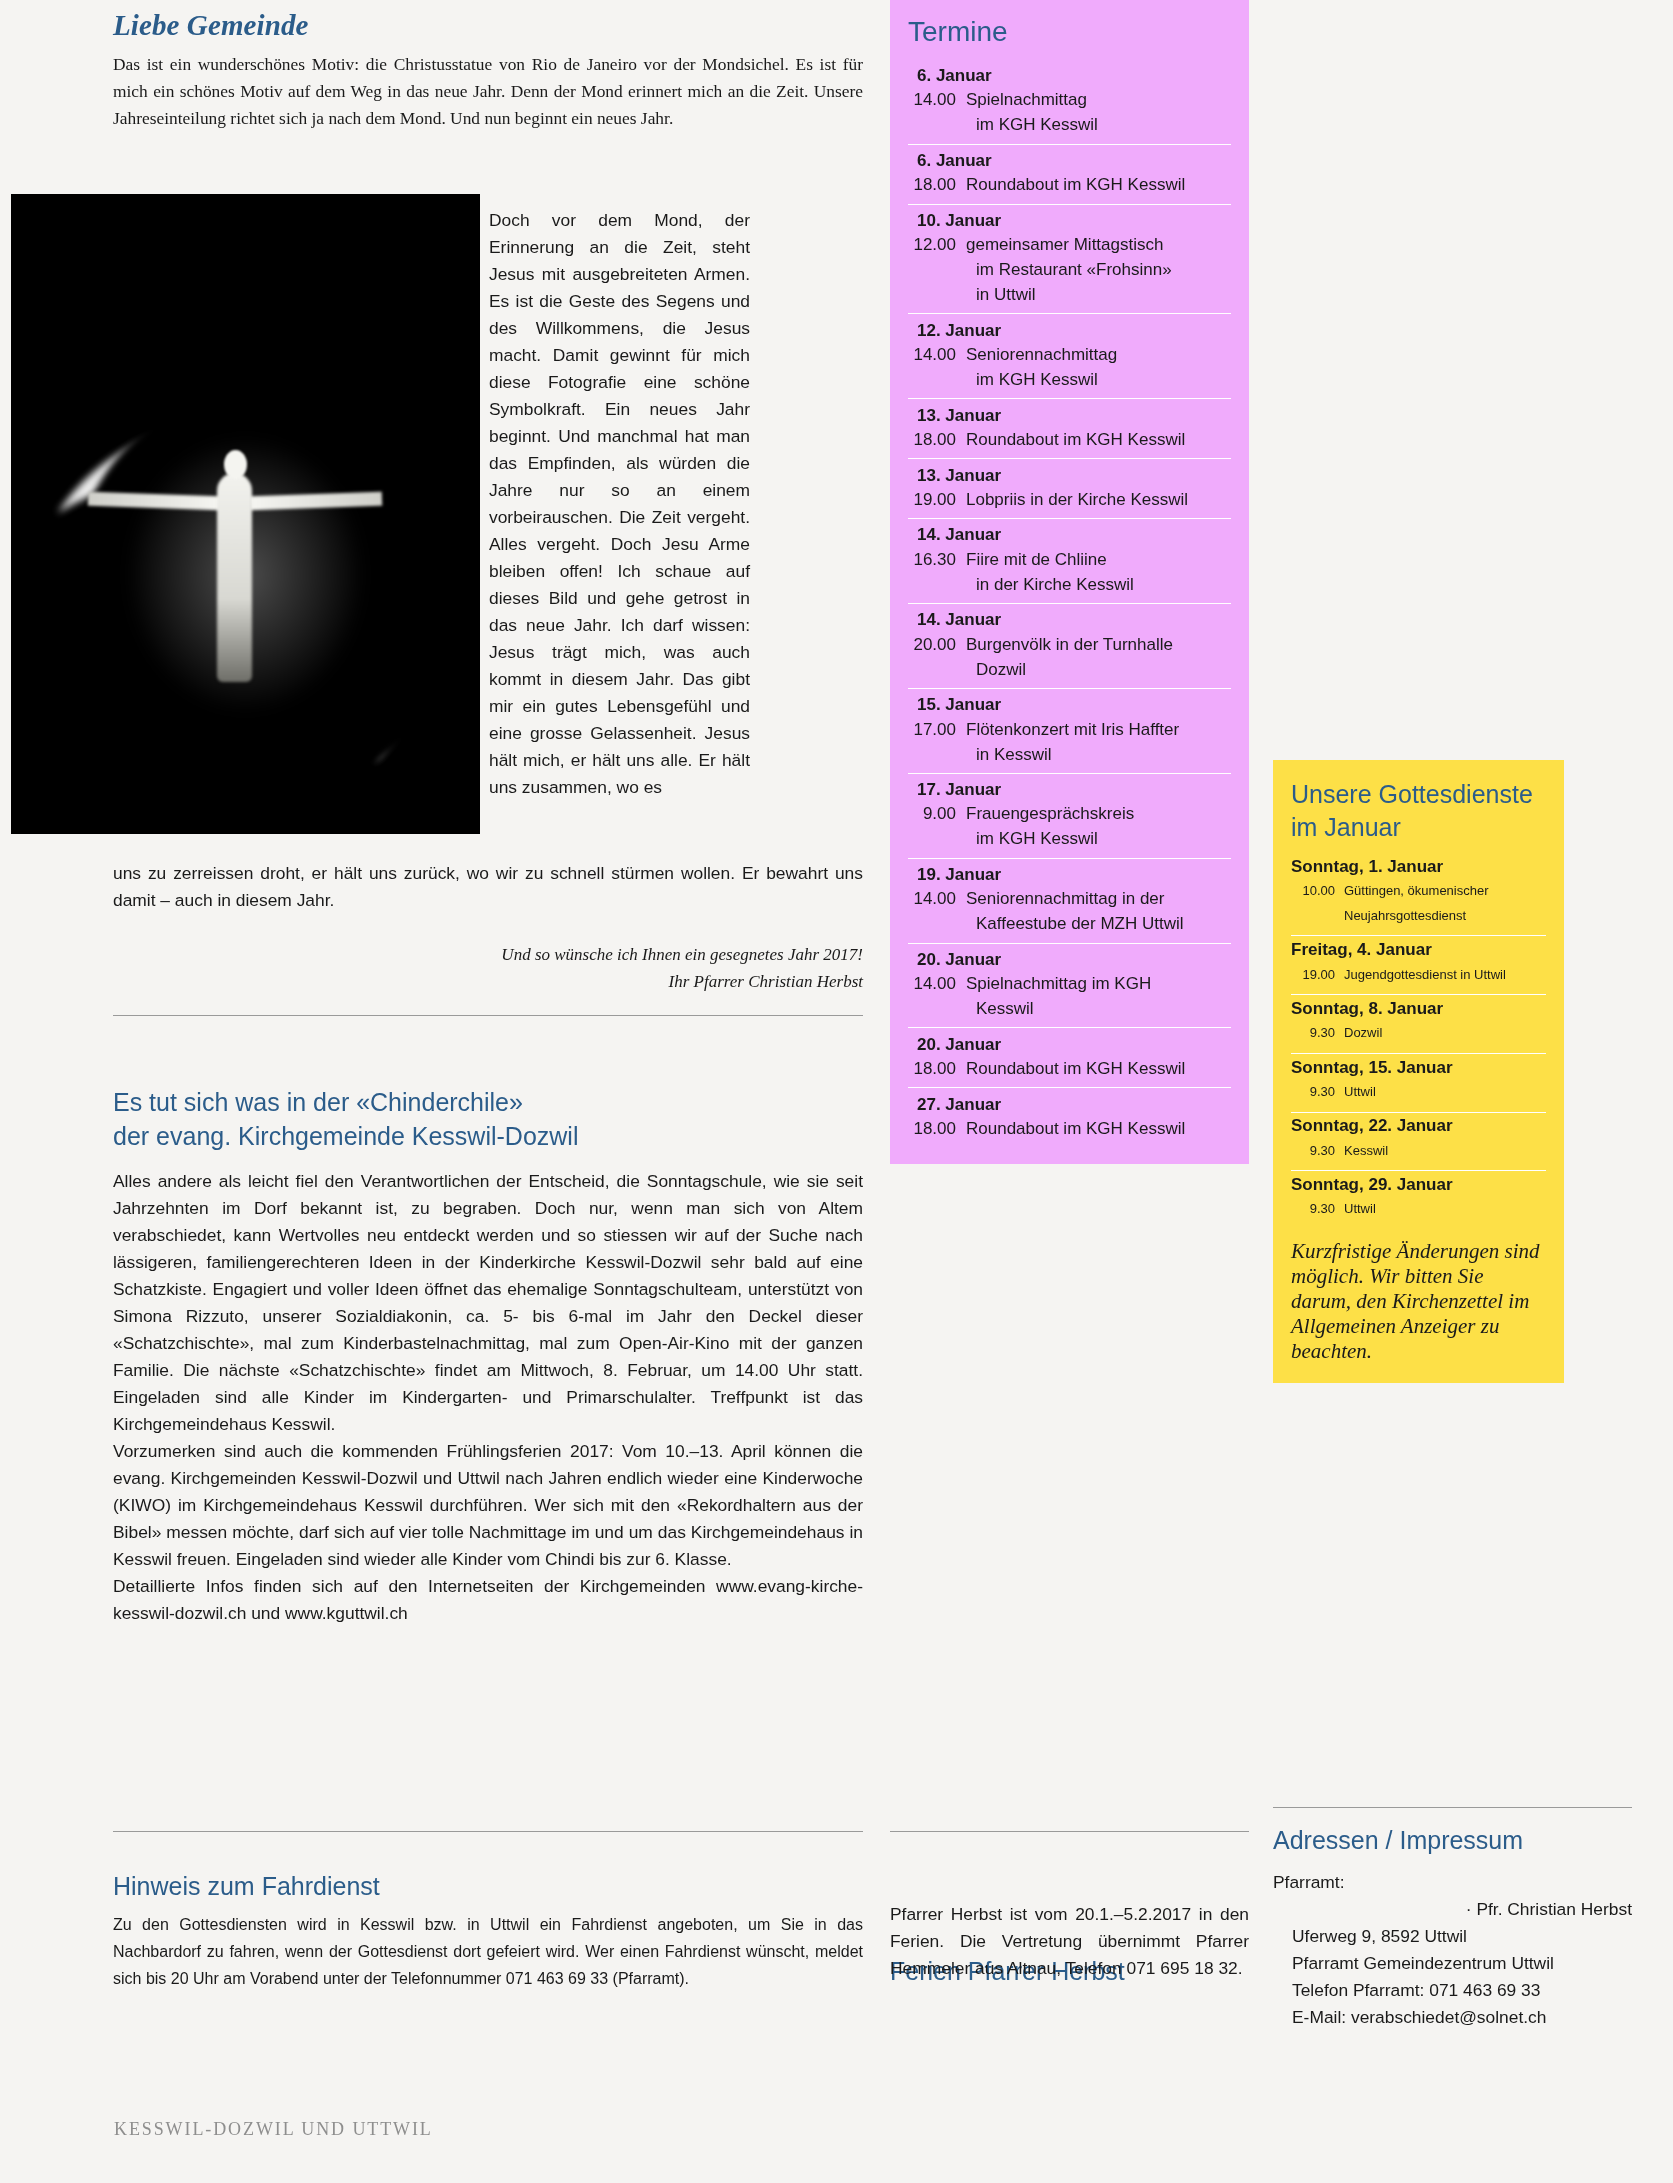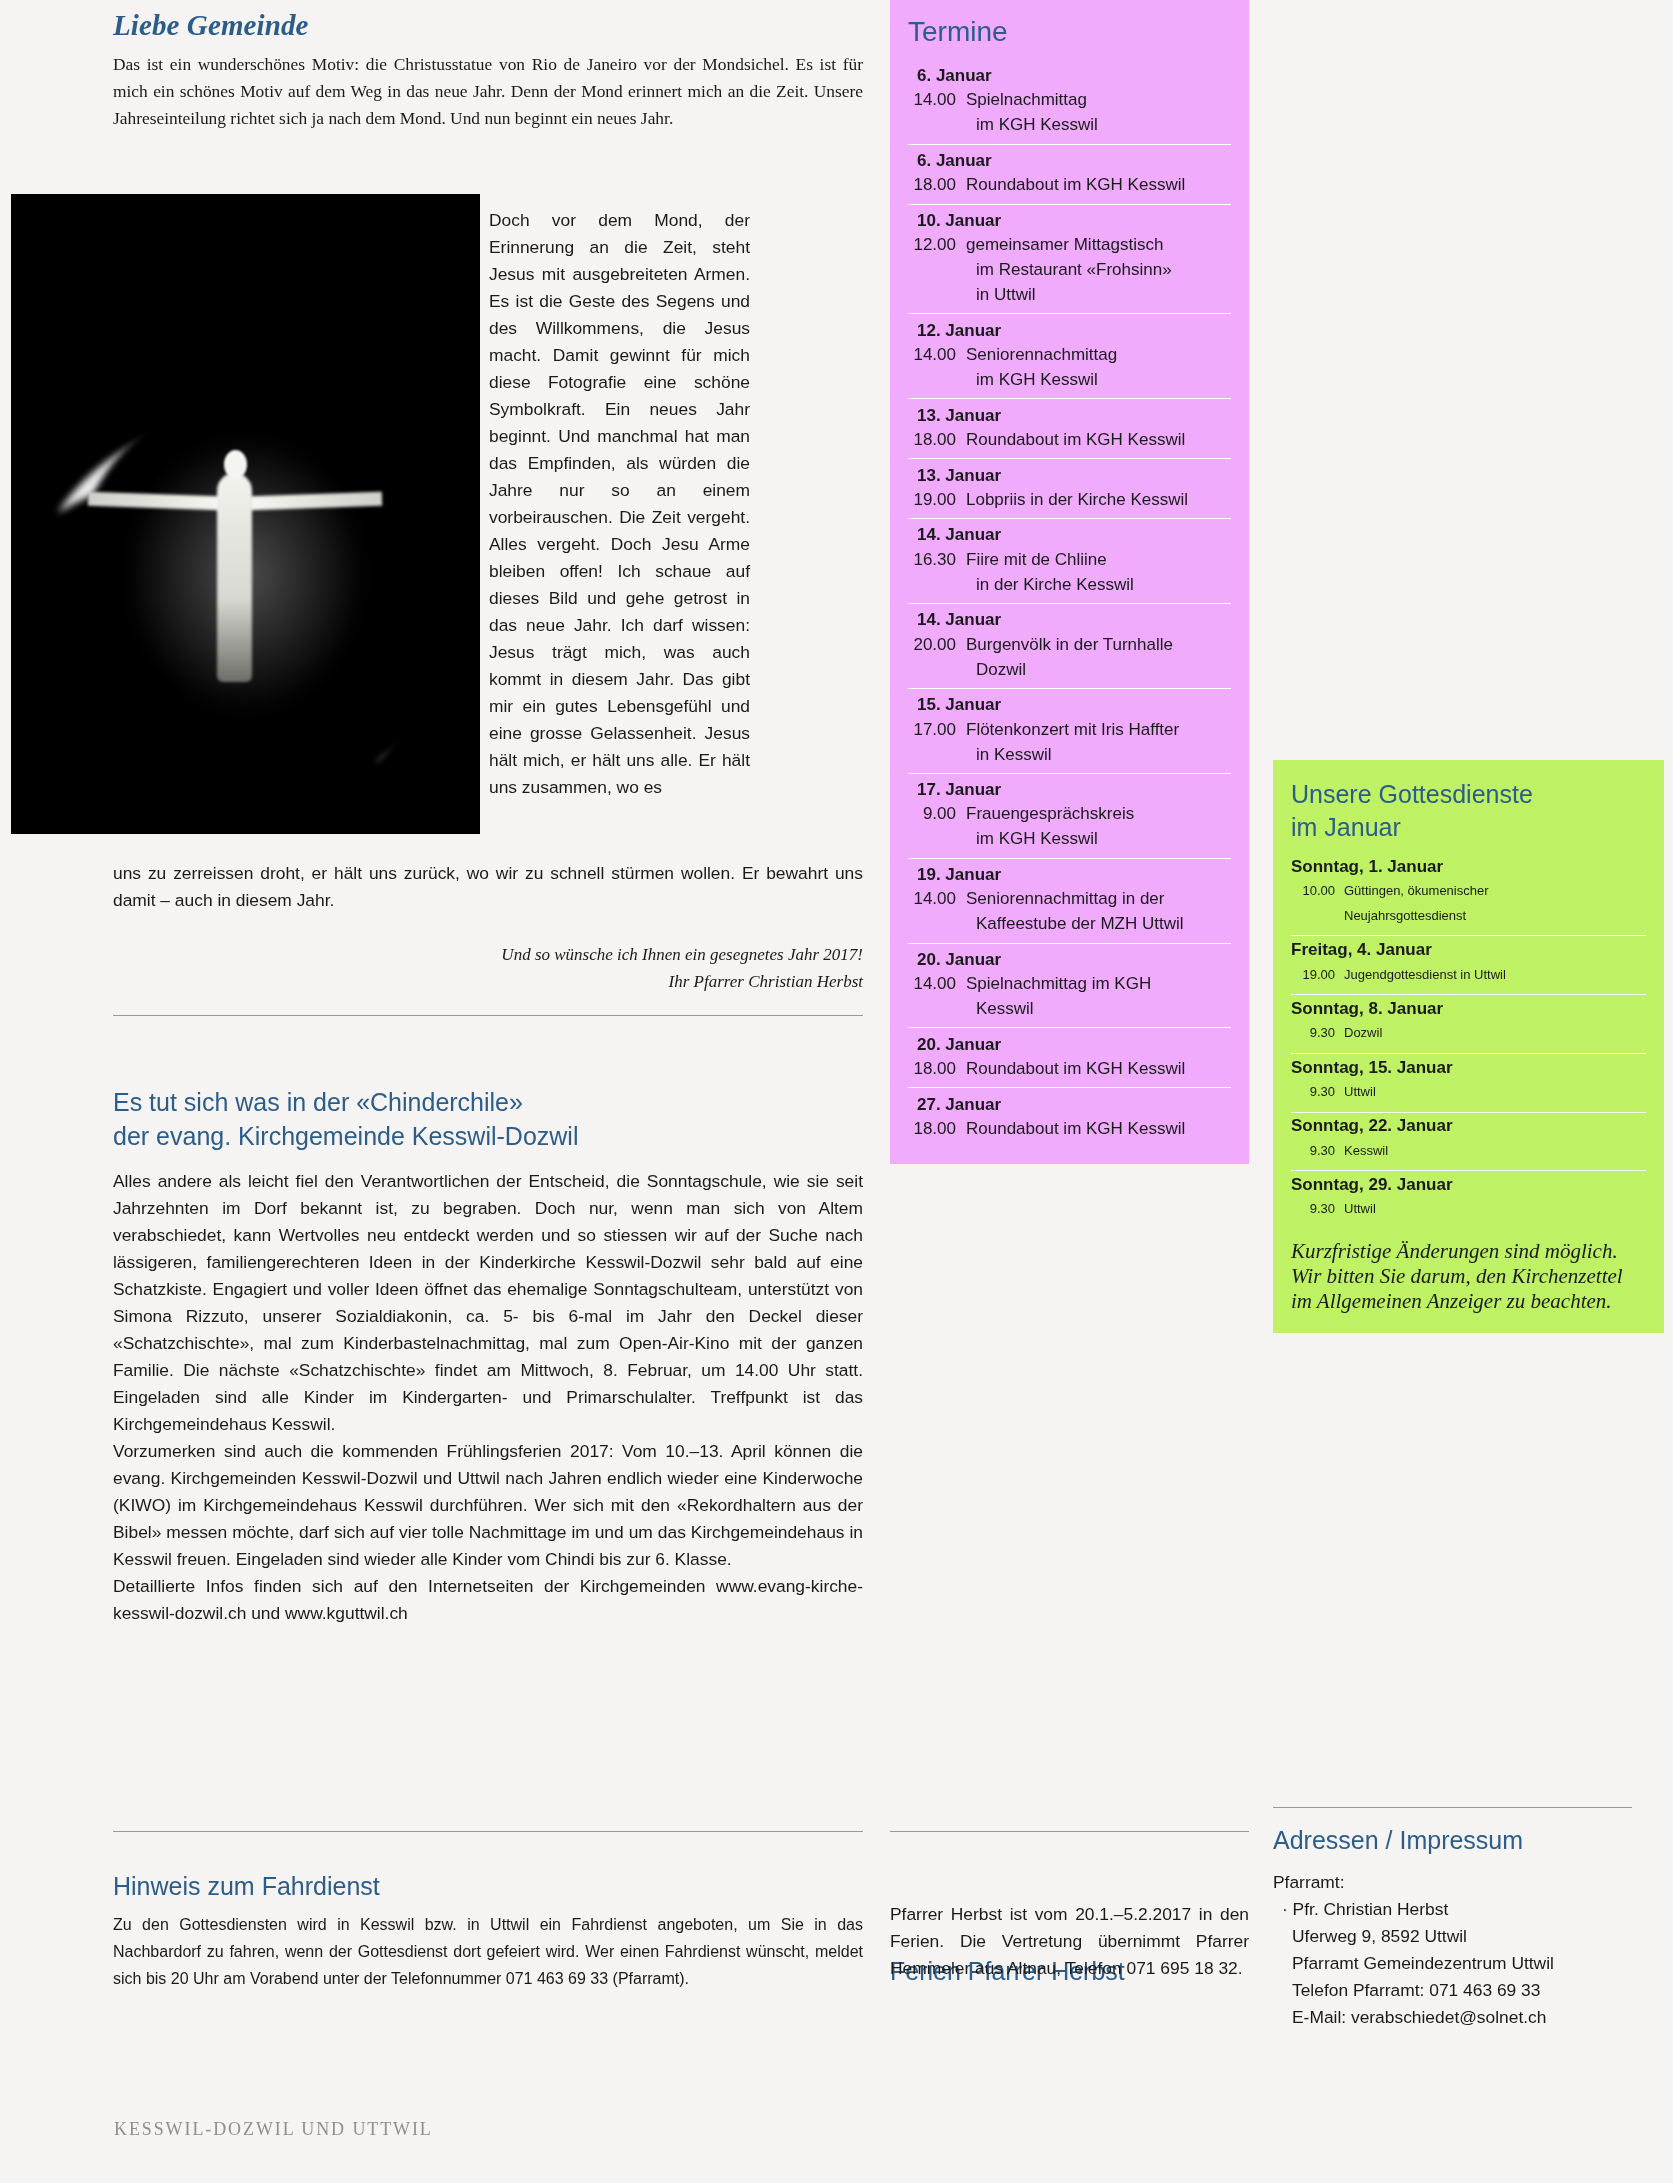--- a/index.html
+++ b/index.html
@@ -213,22 +213,22 @@
   .ferien-body {
     position:absolute; left: 890px; top: 1901px; width: 359px;
     font-size: 17.4px; line-height: 27px; text-align: justify;
   }
 
   
   .gd {
     position:absolute;
     left: 1273px;
     top: 760px;
-    width: 391px;
-    background: #bef264;
+    width: 291px;
+    background: #fde047;
     padding: 14px 18px 19px 18px;
   }
   .gd h2 {
     margin: 3.8px 0 9px 0;
     font-size: 25px;
     font-weight: 400;
     color: #2b5c8a;
     line-height: 33px;
   }
   .gd-item { padding: 3.8px 0 7.6px 0; border-bottom: 0.6px solid #ffffff; }
@@ -245,21 +245,21 @@
   }
 
   
   .rule-right { position:absolute; left: 1273px; top: 1807px; width: 359px; height:0.6px; background:#9a9a9a; }
   .adr-title { position:absolute; left: 1273px; top: 1826px; font-size: 25px; color: #2b5c8a; }
   .adr-body {
     position:absolute; left: 1273px; top: 1869px; width: 359px;
     font-size: 17.4px; line-height: 27px;
   }
   .adr-body .ind { margin-left: 19px; }
-  .adr-body .bullet { margin-left: 9px; }
+  .adr-body .bullet { margin-left: 9px; text-align: right; }
 
   
   .footer {
     position:absolute;
     left: 114px;
     top: 2119px;
     font-family: "Liberation Serif", serif;
     font-size: 18px;
     letter-spacing: 1.9px;
     color: #8e8e8e;

